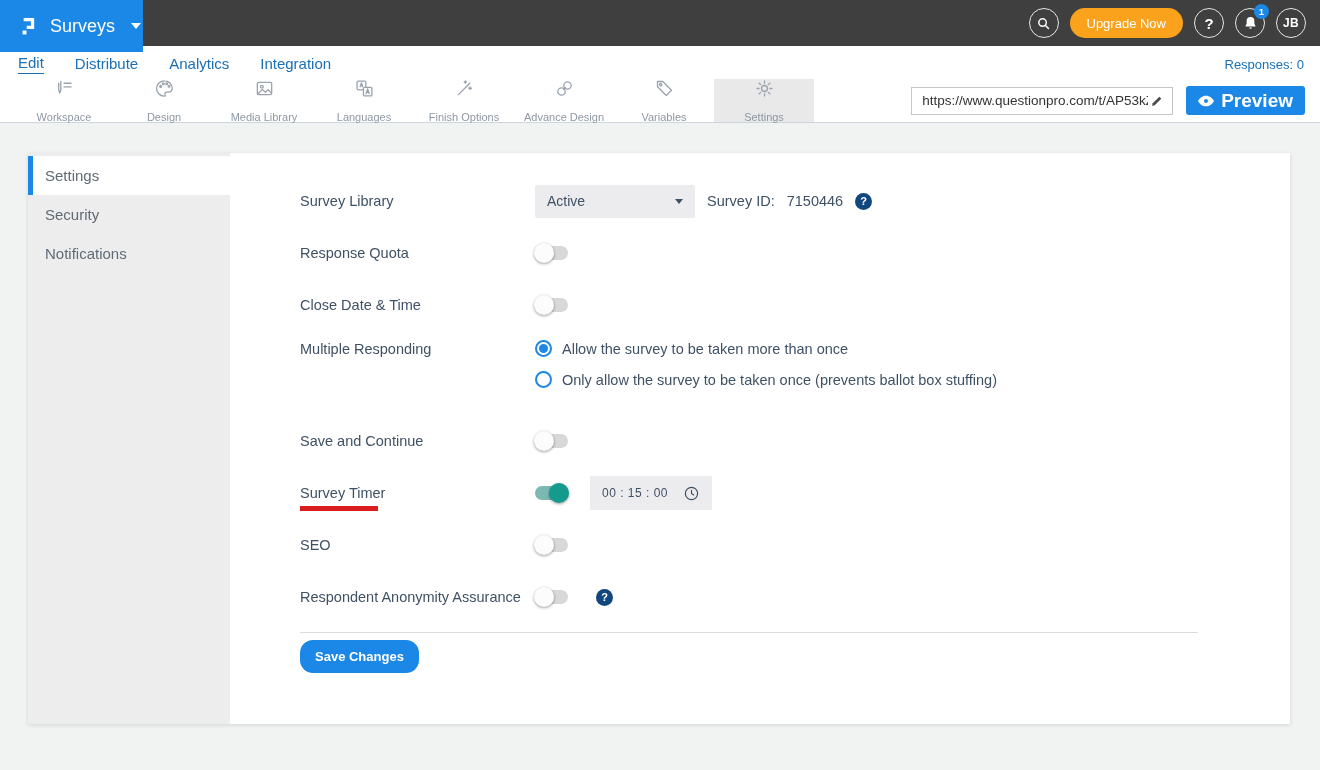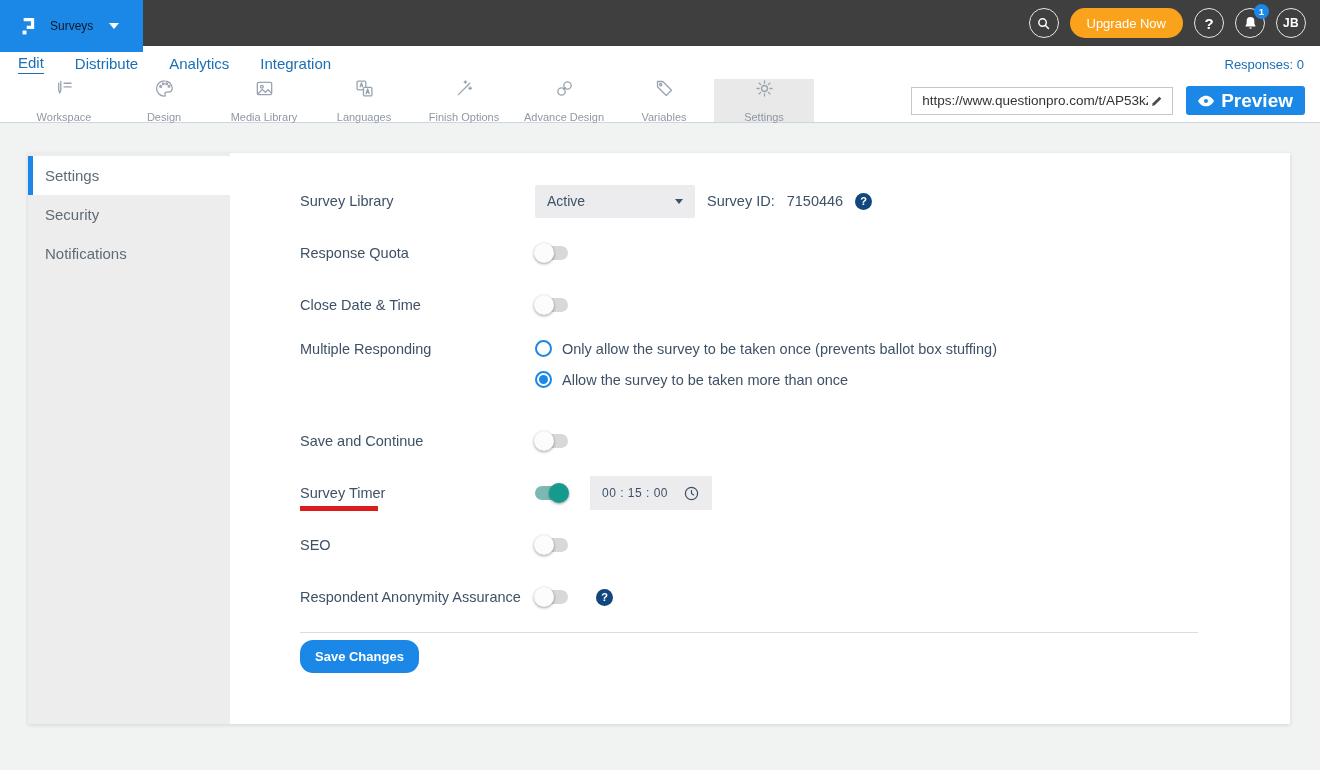--- a/index.html
+++ b/index.html
@@ -8,21 +8,21 @@
   body {
     width:1320px; height:770px; overflow:hidden;
     background:#F1F2F2;
     font-family:"Liberation Sans", sans-serif;
   }
   
   .topbar { height:46px; background:#3F3F3F; display:flex; align-items:center; position:relative; z-index:3; }
   .logo-box { position:absolute; top:0; left:0; width:143px; height:52px; background:#1B87E6;
     display:flex; align-items:center; padding-left:15px; gap:9px; cursor:pointer; }
   .logo-mark svg { width:26px; height:26px; display:block; }
-  .product-label { font-size:12px; color:#0f172a; }
+  .product-label { font-size:18px; color:#ffffff; }
   .caret-down { width:0; height:0; border-left:5px solid transparent; border-right:5px solid transparent;
     border-top:6px solid #fff; margin-left:7px; }
   .breadcrumb { margin-left:170px; display:flex; align-items:center; gap:13px; font-size:17px; }
   .bc-parent { color:#72A9D6; cursor:pointer; }
   .bc-sep { color:#9A9A9A; font-size:15px; }
   .bc-current { color:#EDEDED; }
   .topbar-right { margin-left:auto; display:flex; align-items:center; gap:11px; padding-right:14px; }
   .circle-btn { width:30px; height:30px; border:1.6px solid #E6E6E6; border-radius:50%;
     display:flex; align-items:center; justify-content:center; color:#fff; position:relative;
     background:transparent; cursor:pointer; flex-shrink:0; }
@@ -289,26 +289,26 @@
         <div class="toggle">
             <span class="knob"></span>
           </div>
       </div>
     </div>
 
     <div class="row tall">
       <span class="flabel">Multiple Responding</span>
       <div class="radios">
         <div class="radio-opt">
+          <span class="radio checked"></span>
+          <span>Allow the survey to be taken more than once</span>
+        </div>
+        <div class="radio-opt">
           <span class="radio"></span>
           <span>Only allow the survey to be taken once (prevents ballot box stuffing)</span>
-        </div>
-        <div class="radio-opt">
-          <span class="radio checked"></span>
-          <span>Allow the survey to be taken more than once</span>
         </div>
       </div>
     </div>
 
     <div class="row">
       <span class="flabel">Save and Continue</span>
       <div class="fcontrol">
         <div class="toggle">
             <span class="knob"></span>
           </div>

